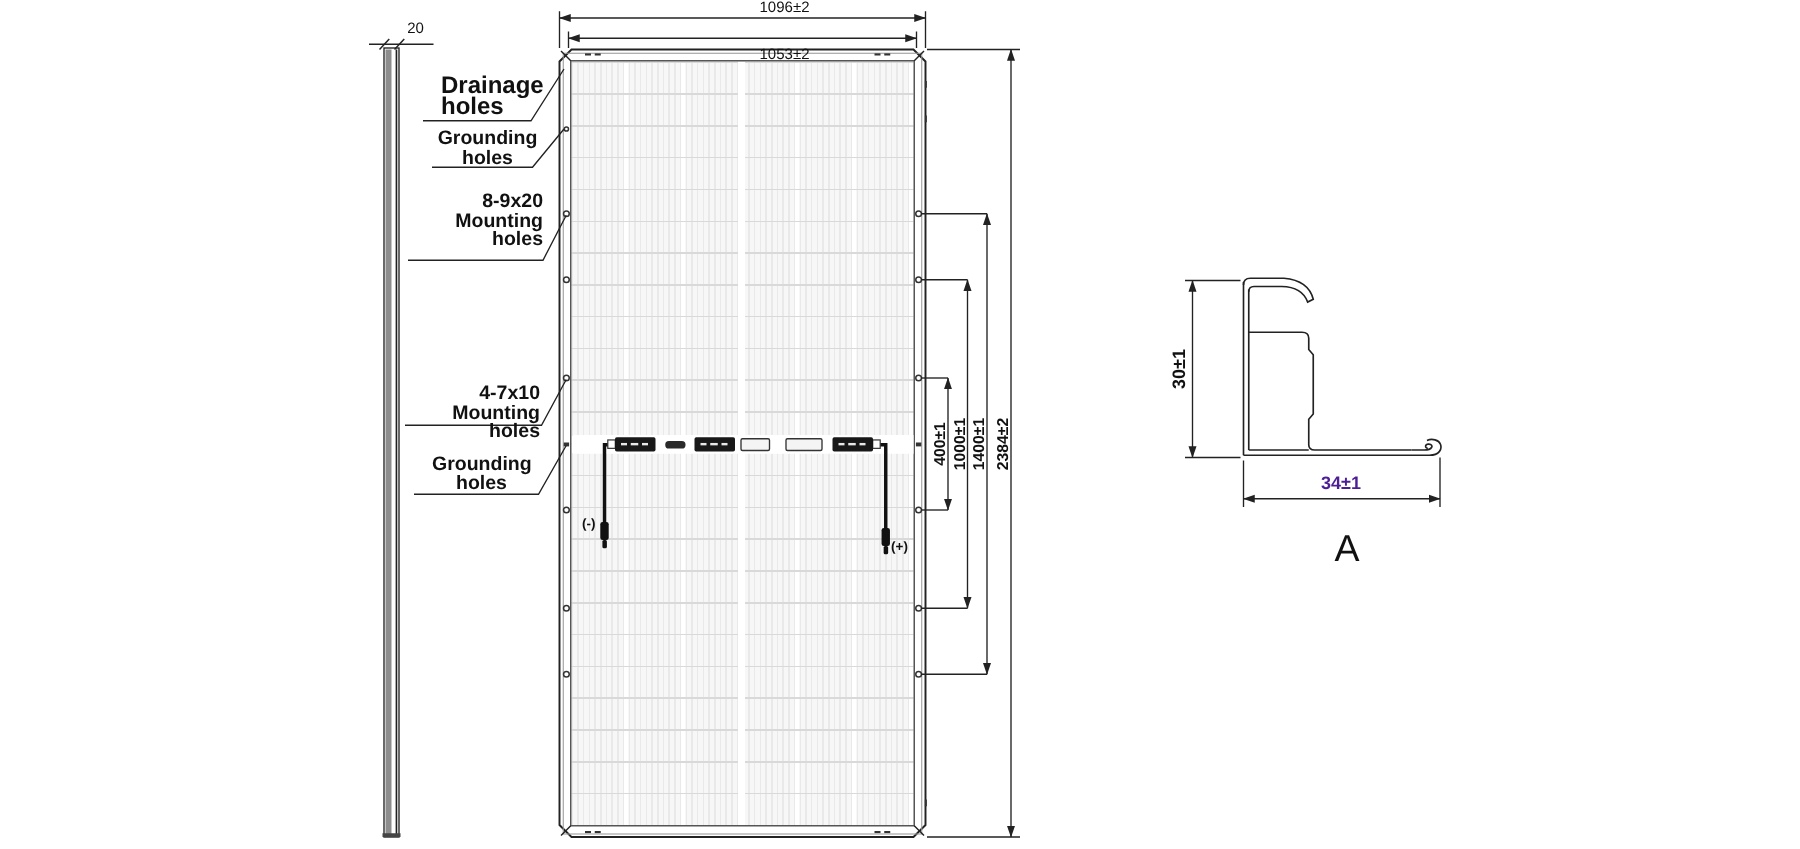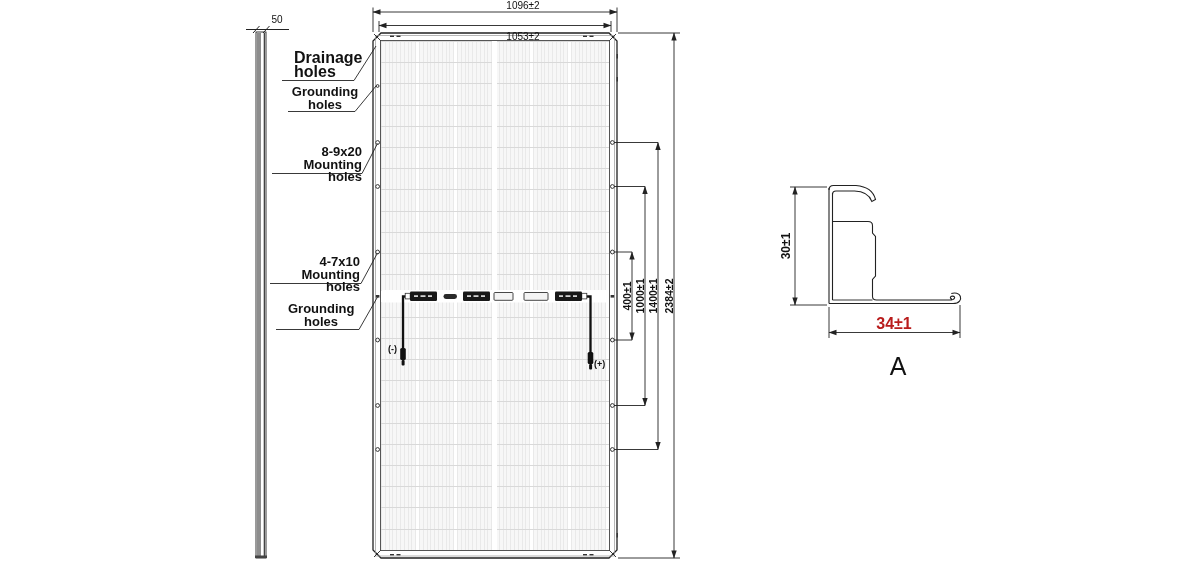--- a/index.html
+++ b/index.html
@@ -7,21 +7,21 @@
          font-family:"Liberation Sans", sans-serif;color:#1a1a1a;}
   .callout{position:absolute;font-weight:700;line-height:12.5px;font-size:13px;color:#111;}
   .callout.big{font-size:16px;line-height:13.5px;}
   .ctr{text-align:center;}
   .rgt{text-align:right;}
   .dimtxt{position:absolute;font-size:10px;font-weight:400;color:#111;white-space:nowrap;
           transform:translateX(-50%);}
   .vdim{position:absolute;font-size:10.5px;font-weight:600;color:#111;white-space:nowrap;
         transform:translate(-50%,-50%) rotate(-90deg);}
   .pol{position:absolute;font-size:9px;font-weight:700;color:#111;white-space:nowrap;}
-  .secdim{position:absolute;font-size:16px;font-weight:600;color:#b91c1c;white-space:nowrap;
+  .secdim{position:absolute;font-size:12px;font-weight:600;color:#4c1d95;white-space:nowrap;
           transform:translateX(-50%);}
   .secvdim{position:absolute;font-size:12px;font-weight:600;color:#111;white-space:nowrap;
           transform:translate(-50%,-50%) rotate(-90deg);}
   .seclabel{position:absolute;font-size:25px;font-weight:500;color:#111;
           transform:translateX(-50%);}
   
   .cell-grid{position:absolute;left:381px;top:41px;width:228px;height:509px;
     background:
       linear-gradient(180deg, rgba(255,255,255,0) 0 250px, #fff 250px 261px, rgba(255,255,255,0) 261px),
       linear-gradient(90deg, rgba(255,255,255,0) 0 111px, #fff 111px 116px, rgba(255,255,255,0) 116px),
@@ -192,34 +192,34 @@
       <line x1="795" y1="187" x2="795" y2="305" stroke-width="0.9" marker-start="url(#da)" marker-end="url(#da)"></line>
 
       <line x1="829" y1="307" x2="829" y2="338" stroke-width="0.9"></line>
       <line x1="960" y1="305" x2="960" y2="338" stroke-width="0.9"></line>
       <line x1="829" y1="332.5" x2="960" y2="332.5" stroke-width="0.9" marker-start="url(#da)" marker-end="url(#da)"></line>
     </g>
   </svg>
 
   <div class="txtlayer">
 
-    <div class="dimtxt" style="left:277px;top:14px;">50</div>
+    <div class="dimtxt" style="left:277px;top:14px;">20</div>
 
     <div class="dimtxt" style="left:523px;top:0px;">1096±2</div>
     <div class="dimtxt" style="left:523px;top:13.5px;margin-top:17px;">1053±2</div>
 
     <div class="callout big" style="left:294px;top:51px;">
       <div>Drainage</div>
       <div>holes</div>
     </div>
     <div class="callout ctr" style="left:291px;top:86px;width:68px;">
       <div>Grounding</div>
       <div>holes</div>
     </div>
-    <div class="callout rgt" style="left:272px;top:146px;width:90px;">
+    <div class="callout rgt" style="left:272px;top:128px;width:90px;">
       <div>8-9x20</div>
       <div>Mounting holes</div>
     </div>
     <div class="callout rgt" style="left:270px;top:256px;width:90px;">
       <div>4-7x10</div>
       <div>Mounting holes</div>
     </div>
     <div class="callout ctr" style="left:288px;top:303px;width:66px;">
       <div>Grounding</div>
       <div>holes</div>

